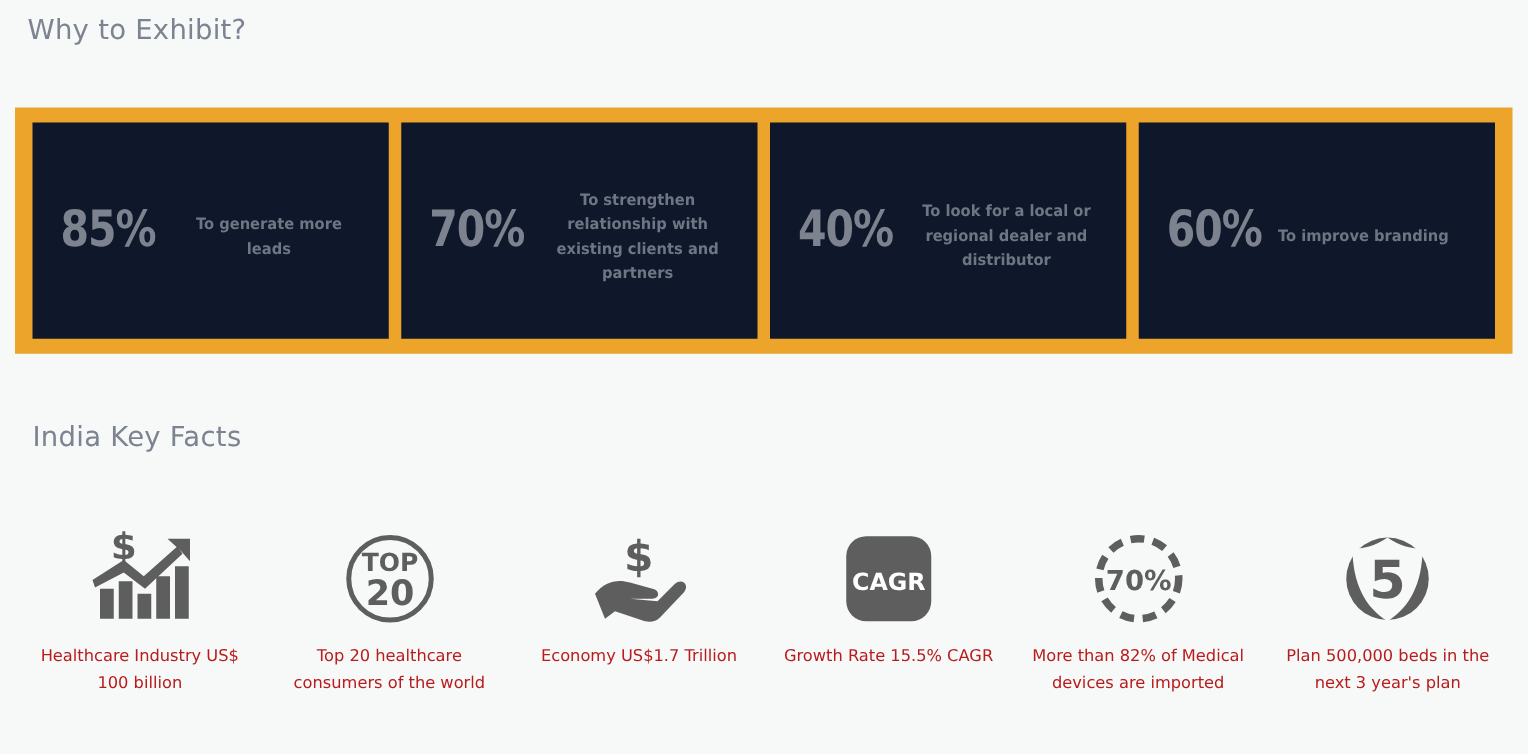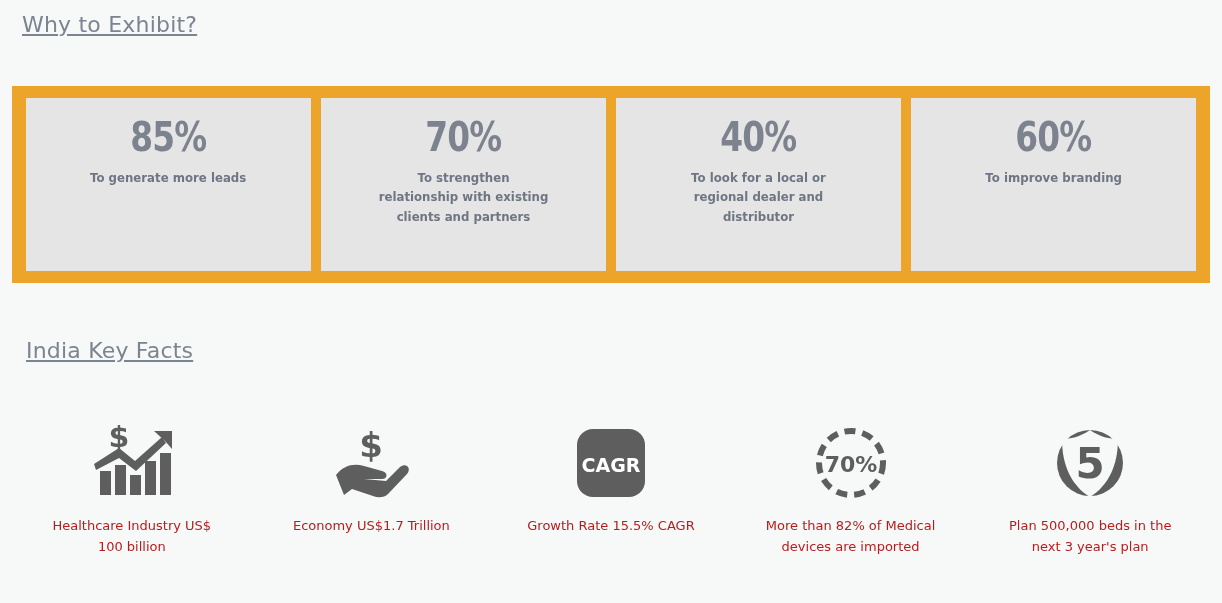--- a/index.html
+++ b/index.html
@@ -14,21 +14,20 @@
     overflow: hidden;
   }
 
   
   .section-title {
     font-family: "DejaVu Sans", "Liberation Sans", sans-serif;
     font-size: 22px;
     font-weight: 400;
     color: #7c8491;
     letter-spacing: 0.2px;
-    text-decoration: underline;
   }
   #why-title {
     position: absolute;
     left: 22px;
     top: 12px;
   }
   #facts-title {
     position: absolute;
     left: 26px;
     top: 338px;
@@ -43,26 +42,26 @@
     height: 197px;
     background: #eda42a;
     box-sizing: border-box;
     display: flex;
     align-items: stretch;
     padding: 12px 14px;
     gap: 10px;
   }
   .stat-card {
     flex: 1 1 0;
-    background: #e5e5e5;
+    background: #0f172a;
     box-sizing: border-box;
     padding: 18px 14px 10px 14px;
     text-align: center;
     display: flex;
-    flex-direction: column;
+    flex-direction: row;
     align-items: center;
   }
   .stat-value {
     font-family: "DejaVu Sans", "Liberation Sans", sans-serif;
     font-size: 40px;
     font-weight: 700;
     color: #7d828f;
     letter-spacing: -1px;
     line-height: 1.05;
     transform: scaleX(0.82);
@@ -170,20 +169,30 @@
 
         <path class="ico-fill" d="M8 45 L6 39 L31 23 L47 36 L74 12 L78 18 L48 46 L31 33 Z"></path>
         <path class="ico-fill" d="M66 6 L84 6 L84 24 L77 16 Z"></path>
 
         <text class="ico-text" x="31" y="22" font-size="30" text-anchor="middle">$</text>
       </svg>
     </div>
     <div class="fact-label">Healthcare Industry US$ 100 billion</div>
   </div>
 
+  <div class="fact">
+    <div class="fact-icon">
+      <svg width="80" height="78" viewBox="0 0 80 78">
+        <circle class="ico-stroke" cx="40" cy="39" r="33" stroke-width="4"></circle>
+        <text class="ico-text" x="40" y="33" font-size="20" text-anchor="middle">TOP</text>
+        <text class="ico-text" x="40" y="60" font-size="28" text-anchor="middle">20</text>
+      </svg>
+    </div>
+    <div class="fact-label">Top 20 healthcare consumers of the world</div>
+  </div>
 
   <div class="fact">
     <div class="fact-icon">
       <svg width="90" height="76" viewBox="0 0 90 76">
         <text class="ico-text" x="45" y="32" font-size="34" text-anchor="middle">$</text>
         <path class="ico-fill" d="M10 50 C18 40 28 38 38 41 L56 46 C62 47 62 54 56 54 L38 54
                                   L60 56 L74 42 C80 37 86 43 81 49 L62 69 C58 73 52 73 47 71
                                   L26 64 L18 70 Z"></path>
       </svg>
     </div>

